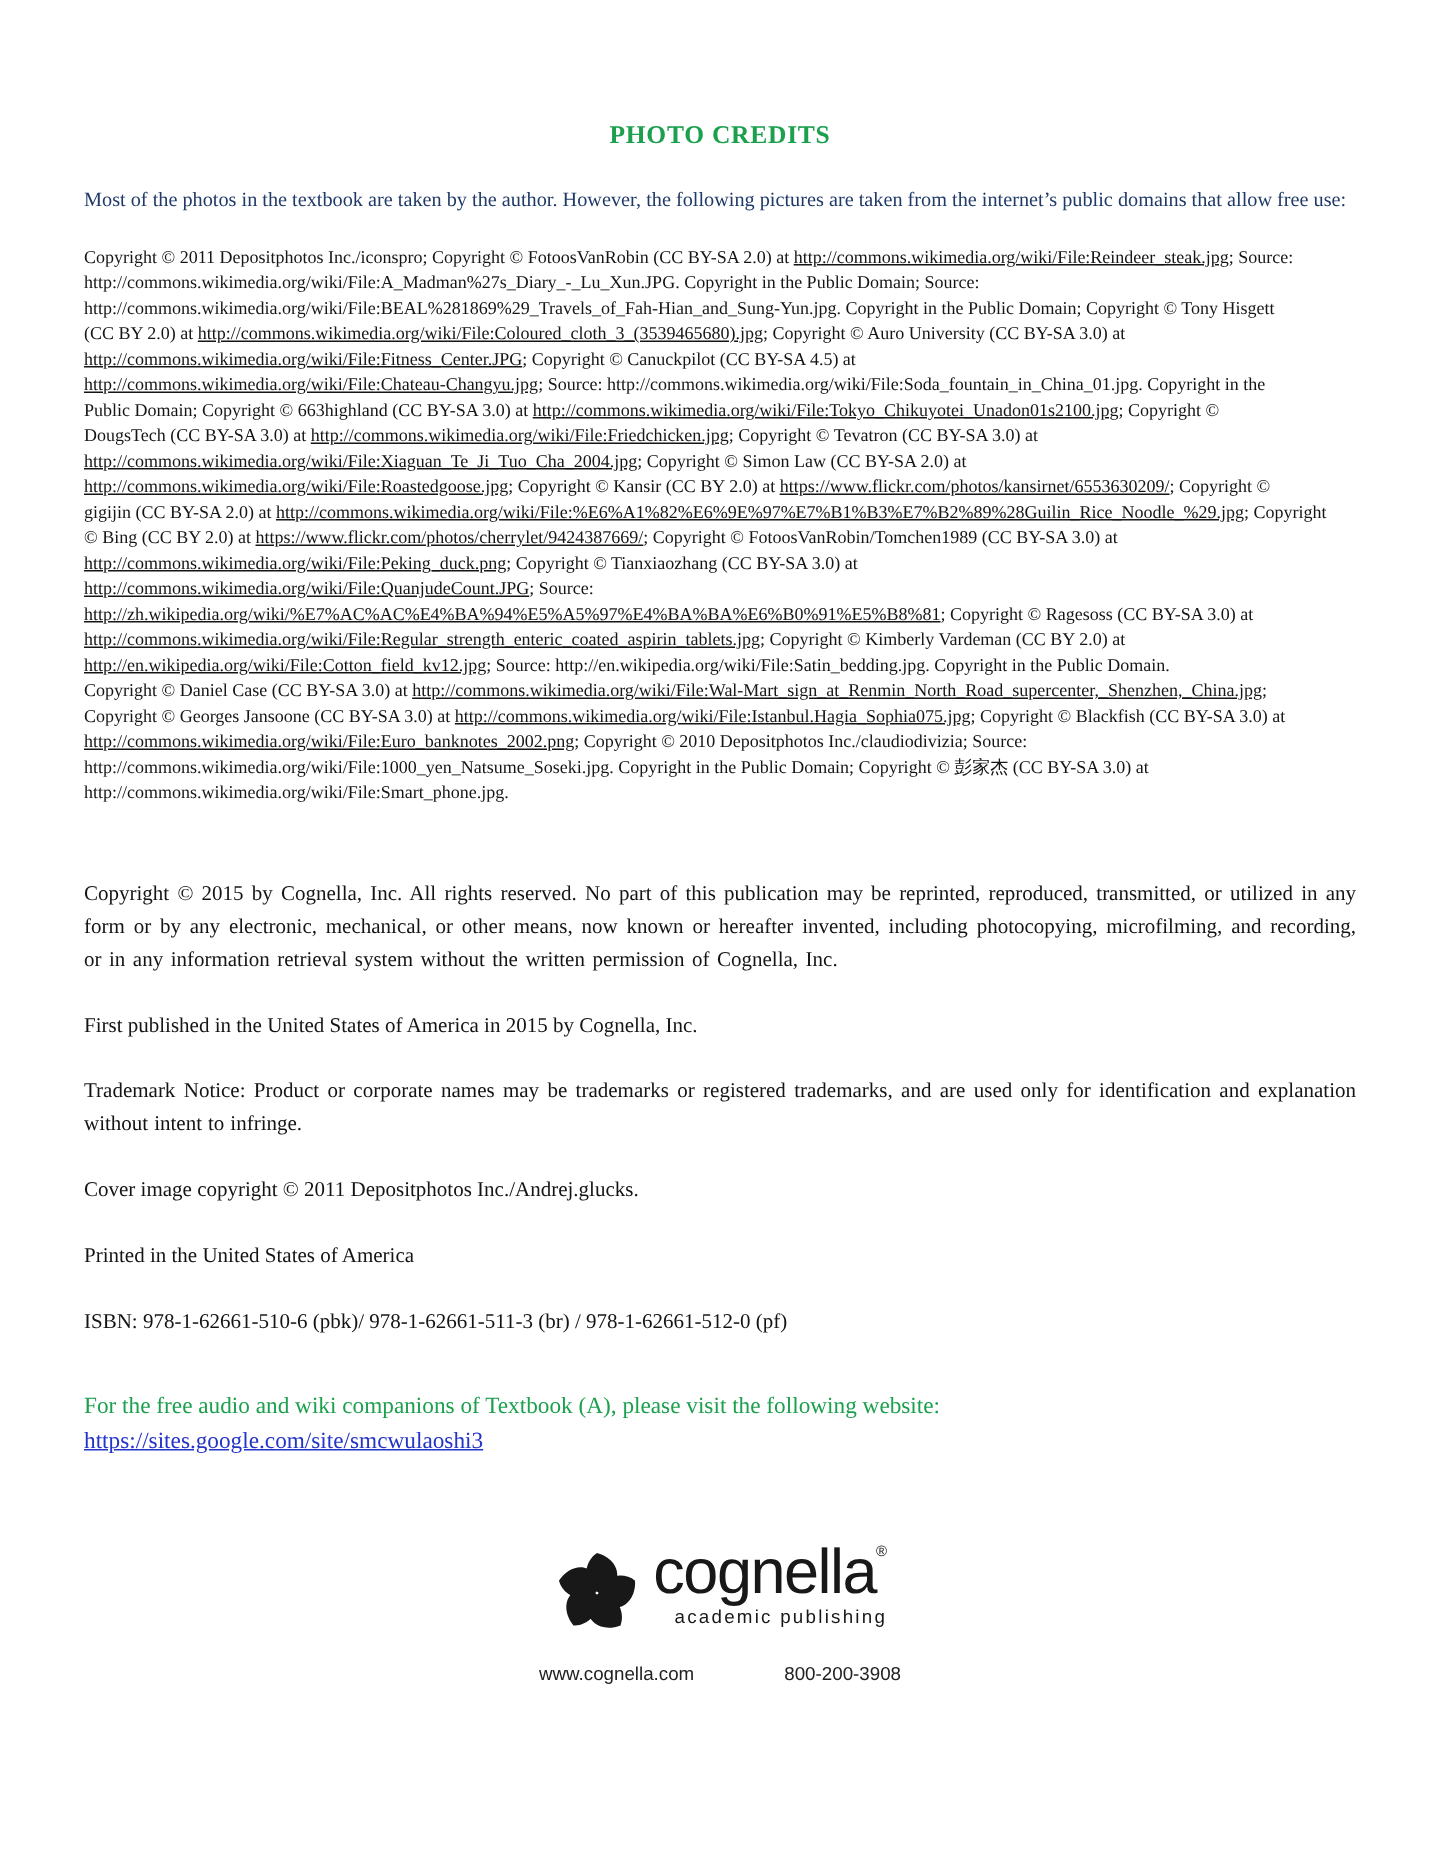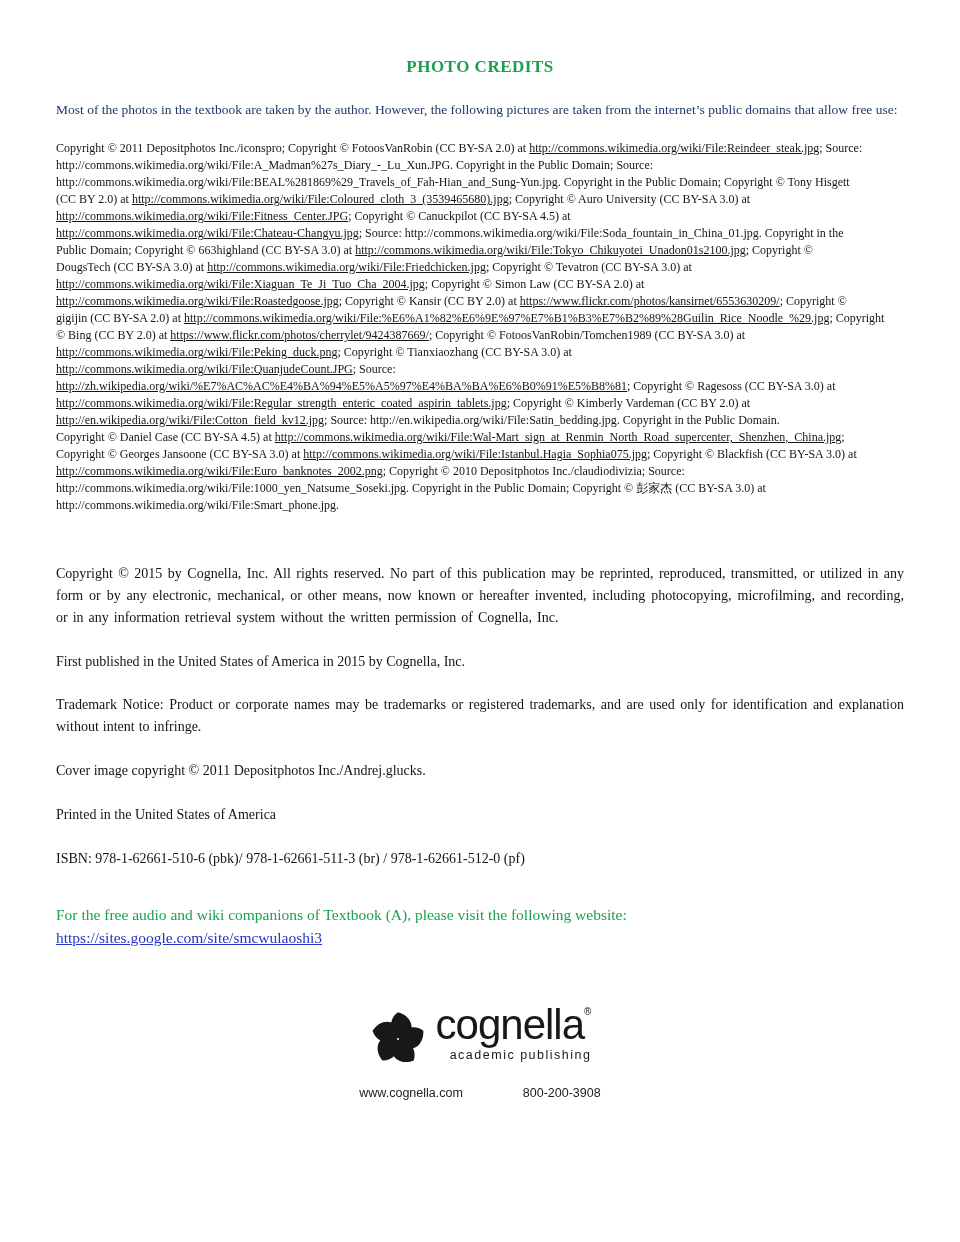--- a/index.html
+++ b/index.html
@@ -1,19 +1,19 @@
 <!DOCTYPE html>
 <html><head>
 <meta charset="utf-8">
 <style>
   html,body{margin:0;padding:0;background:#ffffff;}
   body{width:960px;height:1242px;font-family:"Liberation Serif","DejaVu Serif",serif;color:#1a1a1a;}
   .page{width:960px;height:1242px;padding:0 56px;box-sizing:border-box;overflow:hidden;}
 
-  .title{margin:0;padding-top:57px;text-align:center;font-size:17px;font-weight:bold;
+  .title{margin:0;padding-top:80px;text-align:center;font-size:17px;font-weight:bold;
          color:#1ca04e;letter-spacing:.5px;}
 
   .intro{margin:23px 0 0 0;font-size:13.5px;line-height:19px;color:#1f3968;text-align:justify;}
 
   .credits{margin-top:21px;font-size:12px;line-height:17px;color:#151515;}
   .credit-line{white-space:nowrap;overflow:hidden;}
   .credit-line .u{text-decoration:underline;}
 
   .legal{font-size:14px;line-height:22px;color:#141414;}
   .p-copyright{margin:49px 0 0 0;text-align:justify;word-spacing:1.5px;}
@@ -60,21 +60,21 @@
       <div class="credit-line"><span>DougsTech (CC BY-SA 3.0) at </span><span class="u">http://commons.wikimedia.org/wiki/File:Friedchicken.jpg</span><span>; Copyright © Tevatron (CC BY-SA 3.0) at</span></div>
       <div class="credit-line"><span class="u">http://commons.wikimedia.org/wiki/File:Xiaguan_Te_Ji_Tuo_Cha_2004.jpg</span><span>; Copyright © Simon Law (CC BY-SA 2.0) at</span></div>
       <div class="credit-line"><span class="u">http://commons.wikimedia.org/wiki/File:Roastedgoose.jpg</span><span>; Copyright © Kansir (CC BY 2.0) at </span><span class="u">https://www.flickr.com/photos/kansirnet/6553630209/</span><span>; Copyright ©</span></div>
       <div class="credit-line"><span>gigijin (CC BY-SA 2.0) at </span><span class="u">http://commons.wikimedia.org/wiki/File:%E6%A1%82%E6%9E%97%E7%B1%B3%E7%B2%89%28Guilin_Rice_Noodle_%29.jpg</span><span>; Copyright</span></div>
       <div class="credit-line"><span>© Bing (CC BY 2.0) at </span><span class="u">https://www.flickr.com/photos/cherrylet/9424387669/</span><span>; Copyright © FotoosVanRobin/Tomchen1989 (CC BY-SA 3.0) at</span></div>
       <div class="credit-line"><span class="u">http://commons.wikimedia.org/wiki/File:Peking_duck.png</span><span>; Copyright © Tianxiaozhang (CC BY-SA 3.0) at</span></div>
       <div class="credit-line"><span class="u">http://commons.wikimedia.org/wiki/File:QuanjudeCount.JPG</span><span>; Source:</span></div>
       <div class="credit-line"><span class="u">http://zh.wikipedia.org/wiki/%E7%AC%AC%E4%BA%94%E5%A5%97%E4%BA%BA%E6%B0%91%E5%B8%81</span><span>; Copyright © Ragesoss (CC BY-SA 3.0) at</span></div>
       <div class="credit-line"><span class="u">http://commons.wikimedia.org/wiki/File:Regular_strength_enteric_coated_aspirin_tablets.jpg</span><span>; Copyright © Kimberly Vardeman (CC BY 2.0) at</span></div>
       <div class="credit-line"><span class="u">http://en.wikipedia.org/wiki/File:Cotton_field_kv12.jpg</span><span>; Source: http://en.wikipedia.org/wiki/File:Satin_bedding.jpg. Copyright in the Public Domain.</span></div>
-      <div class="credit-line"><span>Copyright © Daniel Case (CC BY-SA 4.5) at </span><span class="u">http://commons.wikimedia.org/wiki/File:Wal-Mart_sign_at_Renmin_North_Road_supercenter,_Shenzhen,_China.jpg</span><span>;</span></div>
+      <div class="credit-line"><span>Copyright © Daniel Case (CC BY-SA 3.0) at </span><span class="u">http://commons.wikimedia.org/wiki/File:Wal-Mart_sign_at_Renmin_North_Road_supercenter,_Shenzhen,_China.jpg</span><span>;</span></div>
       <div class="credit-line"><span>Copyright © Georges Jansoone (CC BY-SA 3.0) at </span><span class="u">http://commons.wikimedia.org/wiki/File:Istanbul.Hagia_Sophia075.jpg</span><span>; Copyright © Blackfish (CC BY-SA 3.0) at</span></div>
       <div class="credit-line"><span class="u">http://commons.wikimedia.org/wiki/File:Euro_banknotes_2002.png</span><span>; Copyright © 2010 Depositphotos Inc./claudiodivizia; Source:</span></div>
       <div class="credit-line"><span>http://commons.wikimedia.org/wiki/File:1000_yen_Natsume_Soseki.jpg. Copyright in the Public Domain; Copyright ©  彭家杰  (CC BY-SA 3.0) at</span></div>
       <div class="credit-line"><span>http://commons.wikimedia.org/wiki/File:Smart_phone.jpg.</span></div>
     </div>
 
   <div class="legal">
     <p class="p-copyright">Copyright © 2015 by Cognella, Inc. All rights reserved. No part of this publication may be reprinted, reproduced, transmitted, or utilized in any form or by any electronic, mechanical, or other means, now known or hereafter invented, including photocopying, microfilming, and recording, or in any information retrieval system without the written permission of Cognella, Inc.</p>
     <p class="p-first">First published in the United States of America in 2015 by Cognella, Inc.</p>
     <p class="p-trademark">Trademark Notice: Product or corporate names may be trademarks or registered trademarks, and are used only for identification and explanation without intent to infringe.</p>

